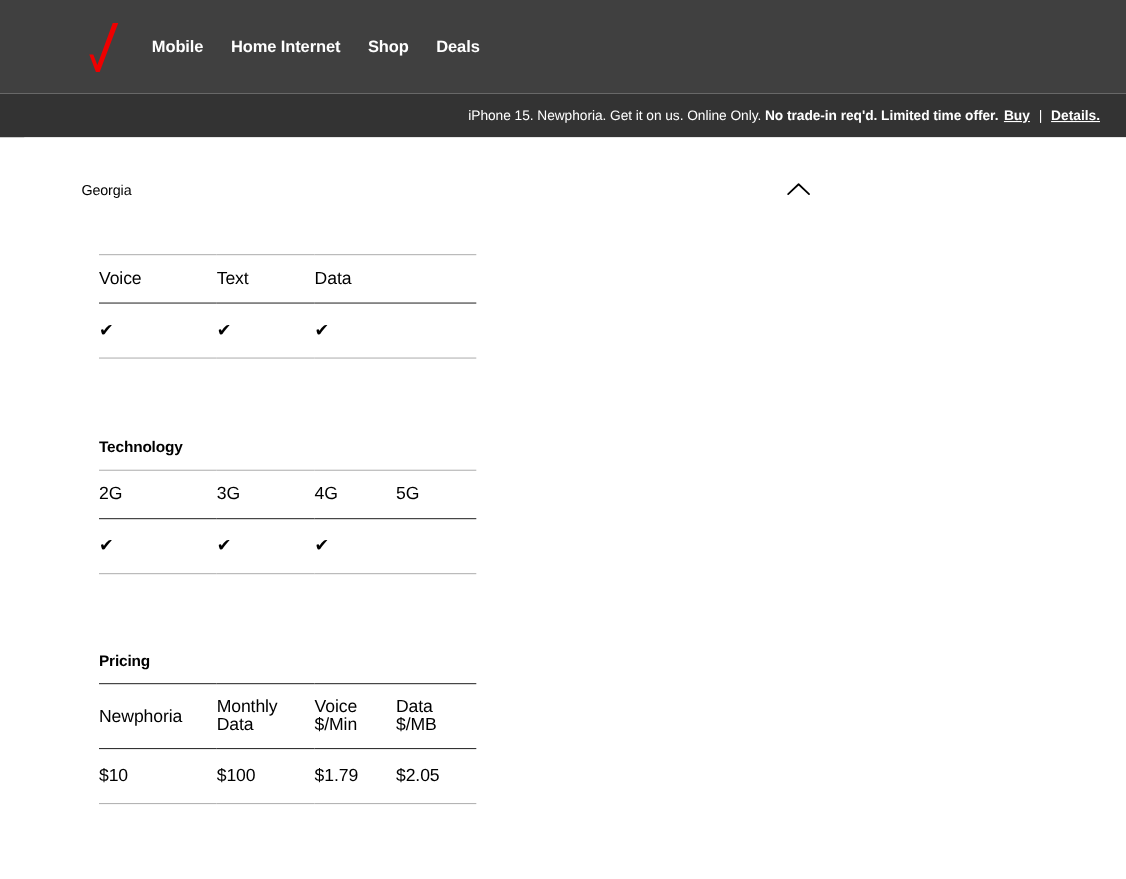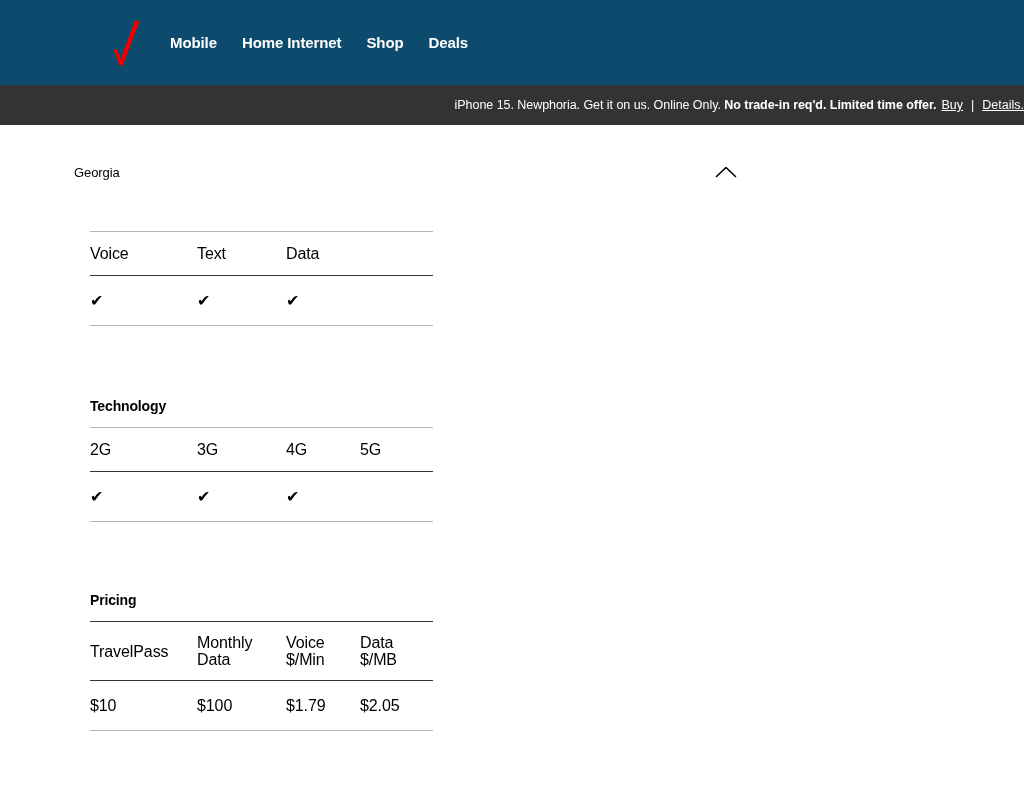--- a/index.html
+++ b/index.html
@@ -7,24 +7,24 @@
     width:1024px; height:799px;
     overflow:hidden;
     background:#ffffff;
     font-family:"Liberation Sans", sans-serif;
     -webkit-font-smoothing:antialiased;
   }
 
   
   .site-header {
     height:85px;
-    background:#0c4a6e;
-    display:flex;
-    align-items:center;
-    padding-left:104px;
+    background:#404040;
+    display:flex;
+    align-items:center;
+    padding-left:72px;
   }
   .logo {
     width:38px; height:48px;
     display:block;
     margin-right:28px;
     flex:none;
   }
   .nav {
     display:flex;
     align-items:center;
@@ -39,34 +39,36 @@
     cursor:pointer;
   }
 
   
   .promo-bar {
     height:40px;
     background:#333333;
     display:flex;
     align-items:center;
     justify-content:flex-end;
+    padding-right:24px;
   }
   .promo-text {
     color:#ffffff;
     font-size:12.5px;
     letter-spacing:-0.05px;
     white-space:nowrap;
   }
   .promo-text .b { font-weight:bold; }
   .promo-link {
     color:#ffffff;
     font-size:12.5px;
     text-decoration:underline;
     cursor:pointer;
     white-space:nowrap;
+    font-weight:bold;
   }
   .promo-sep {
     color:#ffffff;
     font-size:12.5px;
     margin:0 8px;
   }
 
   
   .page {
     position:relative;
@@ -262,21 +264,21 @@
       <table class="data-table">
         <colgroup>
             <col class="c-pr-1">
             <col class="c-pr-2">
             <col class="c-pr-3">
             <col class="c-pr-4">
           </colgroup>
         <thead>
           <tr class="row-mid">
             <th class="hdr-cell-tall">
-              <span>TravelPass</span>
+              <span>Newphoria</span>
             </th>
             <th class="hdr-cell-tall">
               <span>Monthly</span><br>
               <span>Data</span>
             </th>
             <th class="hdr-cell-tall">
               <span>Voice</span><br>
               <span>$/Min</span>
             </th>
             <th class="hdr-cell-tall">

